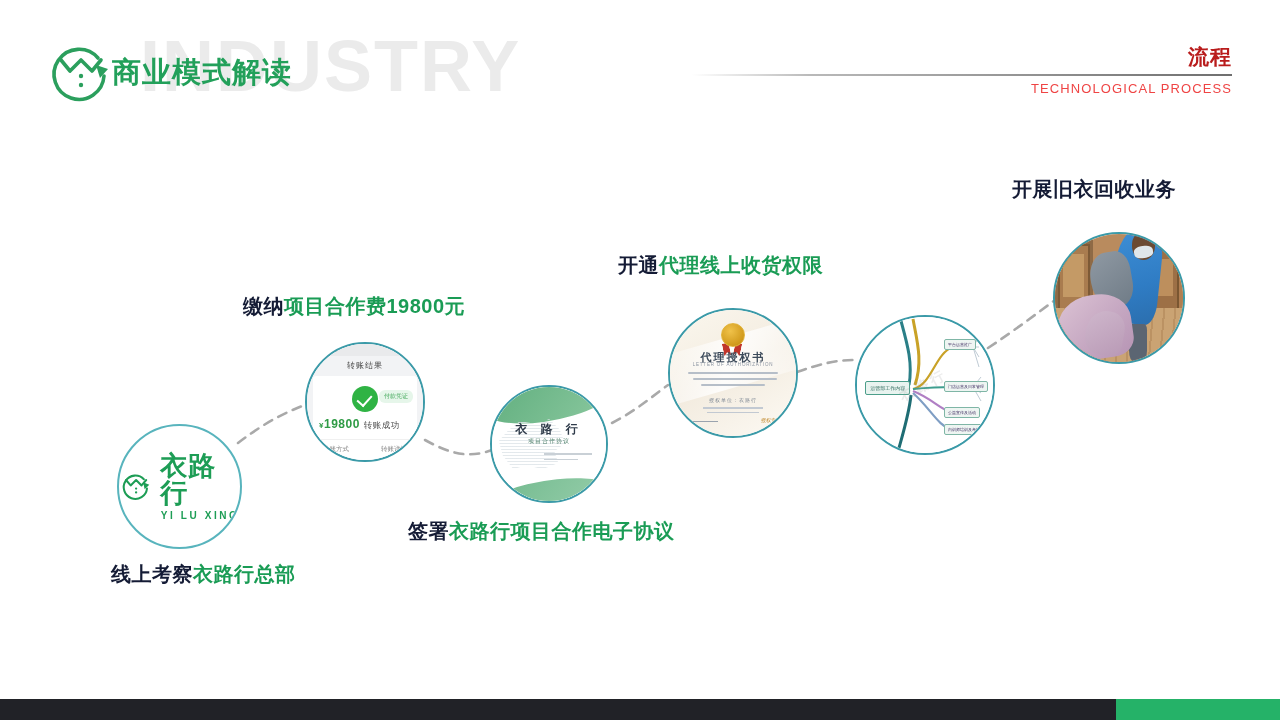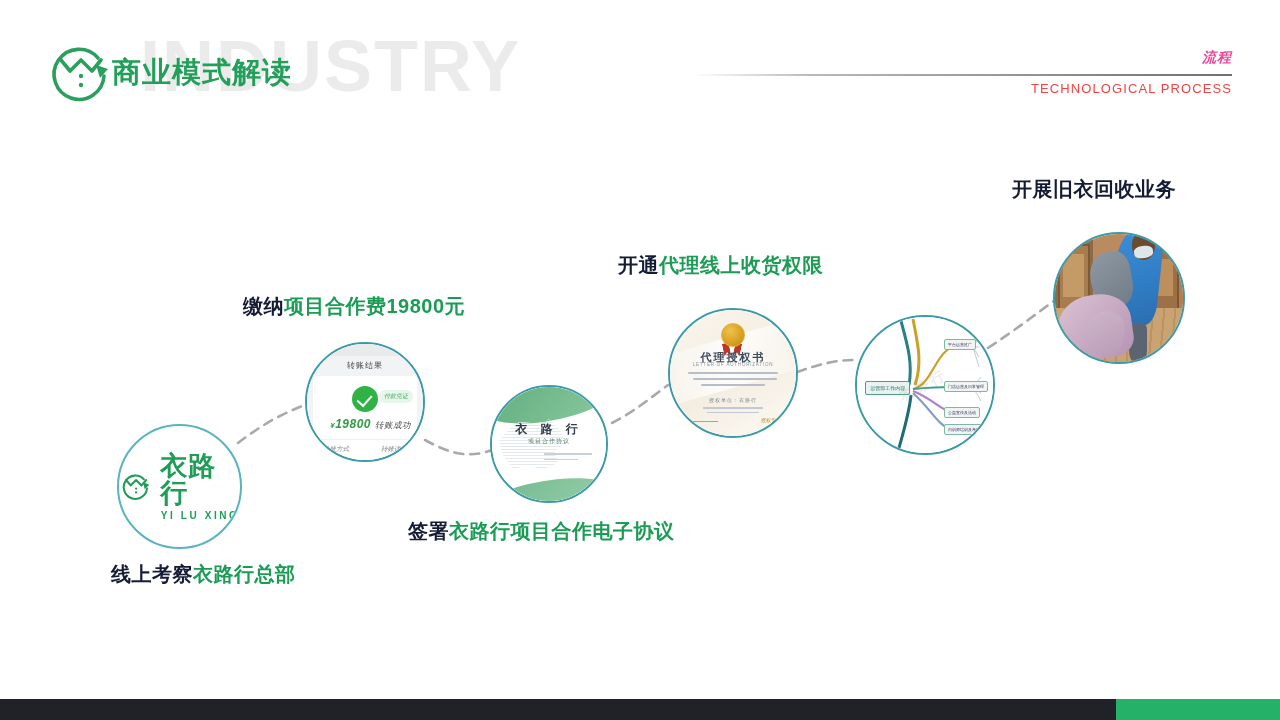--- a/index.html
+++ b/index.html
@@ -46,26 +46,25 @@
     letter-spacing: 1px;
     white-space: nowrap;
   }
   .header-right {
     position: absolute;
     right: 48px; top: 44px;
     width: 540px;
     text-align: right;
   }
   .header-cn {
-    font-size: 14px;
-    font-weight: bold;
-    color: #ec4899;
+    font-size: 21px;
+    font-weight: bold;
+    color: #b91c1c;
     letter-spacing: 1px;
     line-height: 26px;
-    font-style: italic;
   }
   .header-rule {
     margin-top: 4px;
     height: 2px;
     width: 100%;
     background: linear-gradient(to right, #ffffff 0%, #b9b9b9 22%, #6f6f6f 100%);
   }
   .header-en {
     margin-top: 5px;
     font-size: 13px;
@@ -147,23 +146,22 @@
     color: #3a3a3a;
     padding: 4px 0 2px;
     background: #f2f3f5;
     letter-spacing: 1px;
   }
   .pay-card {
     margin: 3px 6px 0;
     background: #ffffff;
     border-radius: 3px;
     padding: 8px 6px 10px;
-    text-align: right;
+    text-align: left;
     position: relative;
-    font-style: italic;
   }
   .pay-check {
     width: 26px; height: 26px;
     border-radius: 50%;
     background: #2fb344;
     margin: 2px auto 5px;
     position: relative;
   }
   .pay-check:after {
     content: "";

